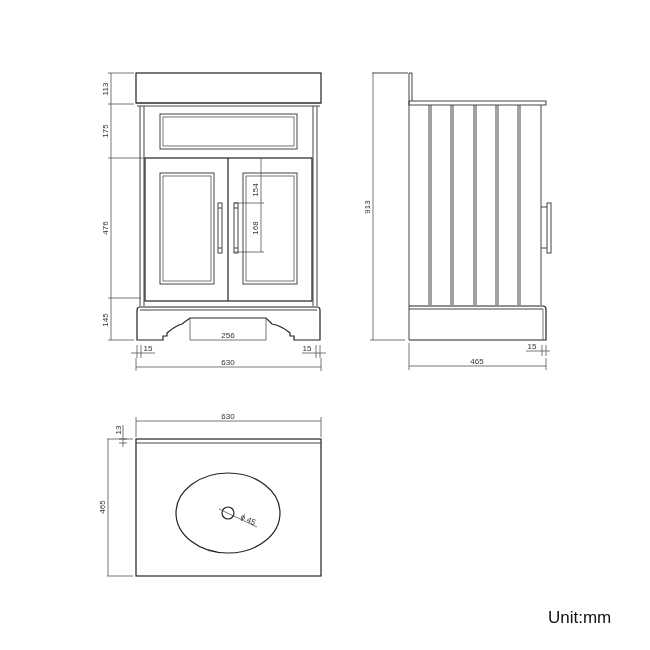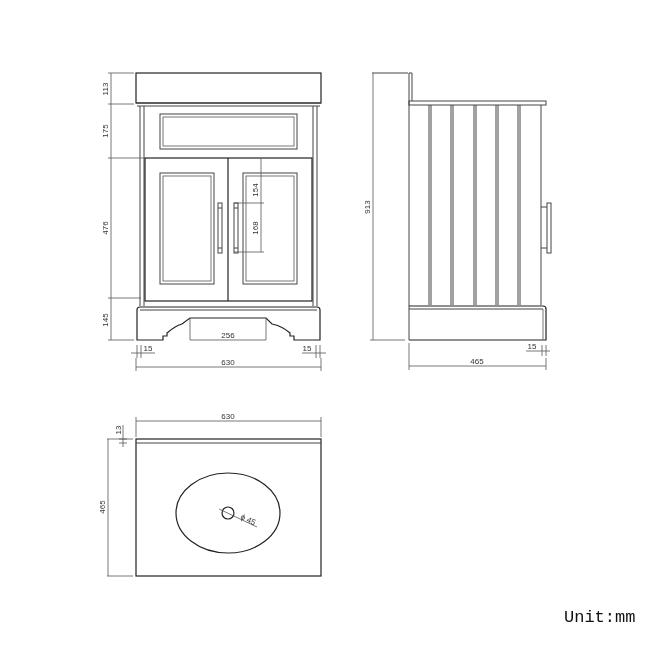--- a/index.html
+++ b/index.html
@@ -1,19 +1,19 @@
 <!DOCTYPE html>
 <html><head>
 <meta charset="utf-8">
 <style>
   html, body { margin: 0; padding: 0; background: #ffffff; }
   body { width: 650px; height: 650px; position: relative; overflow: hidden; font-family: "Liberation Sans", sans-serif; }
   svg { position: absolute; left: 0; top: 0; }
   .dim { font-family: "Liberation Sans", sans-serif; font-size: 8px; fill: #333333; }
-  .unit { position: absolute; left: 548px; top: 608px; font-family: Liberation Mono, monospace; font-size: 17px; color: #111111; margin-left: 16px; }
+  .unit { position: absolute; left: 548px; top: 608px; font-family: Liberation Sans, sans-serif; font-size: 17px; color: #111111; }
   .ln { stroke: #444; stroke-width: 1; fill: none; }
   .lnd { stroke: #222; stroke-width: 1.2; fill: none; }
   .thin { stroke: #555; stroke-width: 0.8; fill: none; }
 </style>
 </head>
 <body>
 
 <svg width="650" height="650" viewBox="0 0 650 650">
 
   <g>

